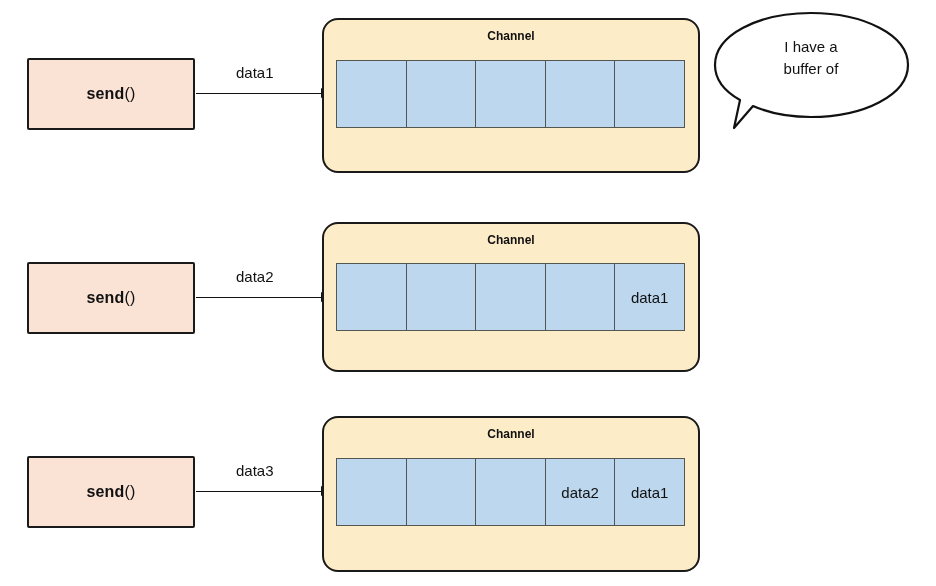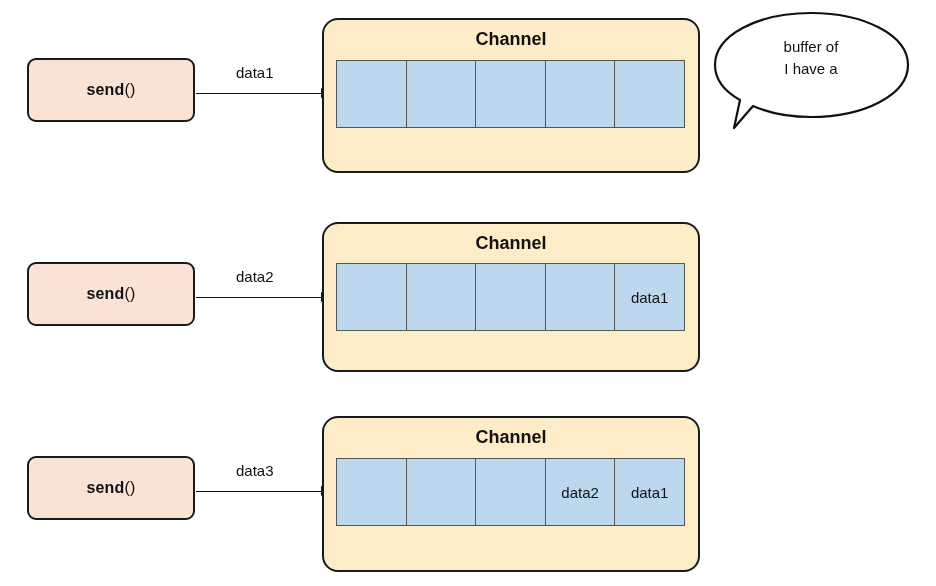--- a/index.html
+++ b/index.html
@@ -20,24 +20,24 @@
     position: absolute;
     left: 0; top: 0;
     width: 936px;
     height: 586px;
   }
 
   
   .send-box {
     position: absolute;
     width: 168px;
-    height: 64px;
+    height: 72px;
     background: #fae2d5;
     border: 2.2px solid #1a1a1a;
-    border-radius: 9px;
+    border-radius: 2px;
     box-sizing: border-box;
     display: flex;
     align-items: center;
     justify-content: center;
   }
   .send-label {
     font-size: 16px;
     font-weight: bold;
     letter-spacing: 0.2px;
     color: #111111;
@@ -82,21 +82,21 @@
     border: 2.4px solid #1a1a1a;
     border-radius: 16px;
     box-sizing: border-box;
   }
   .channel-title {
     position: absolute;
     left: 0;
     right: 0;
     top: 9px;
     text-align: center;
-    font-size: 18px;
+    font-size: 12px;
     font-weight: bold;
     color: #111111;
   }
   .buffer {
     position: absolute;
     display: flex;
     box-sizing: border-box;
   }
   .cell {
     flex: 1 1 0;
@@ -165,22 +165,22 @@
       <path d="M99 3
                C152 3 196 25 196 55
                C196 85 152 107 99 107
                C77 107 57 103 41 96
                L22 118
                L28 90
                C12 81 3 69 3 55
                C3 25 46 3 99 3 Z" fill="#ffffff" stroke="#111111" stroke-width="2.2" stroke-linejoin="round"></path>
     </svg>
     <div class="bubble-text">
+      <div>I have a</div>
       <div>buffer of</div>
-      <div>I have a</div>
     </div>
   </div>
 
   <div class="send-box" style="left:27px; top:262px;">
     <span class="send-label"><span>send</span><span class="paren">()</span></span>
   </div>
 
   <div class="arrow-wrap" style="left:196px; top:278px; width:134px;">
     <div class="arrow-line" style="width:125px;"></div>
     <div class="arrow-head" style="left:125px;"></div>

